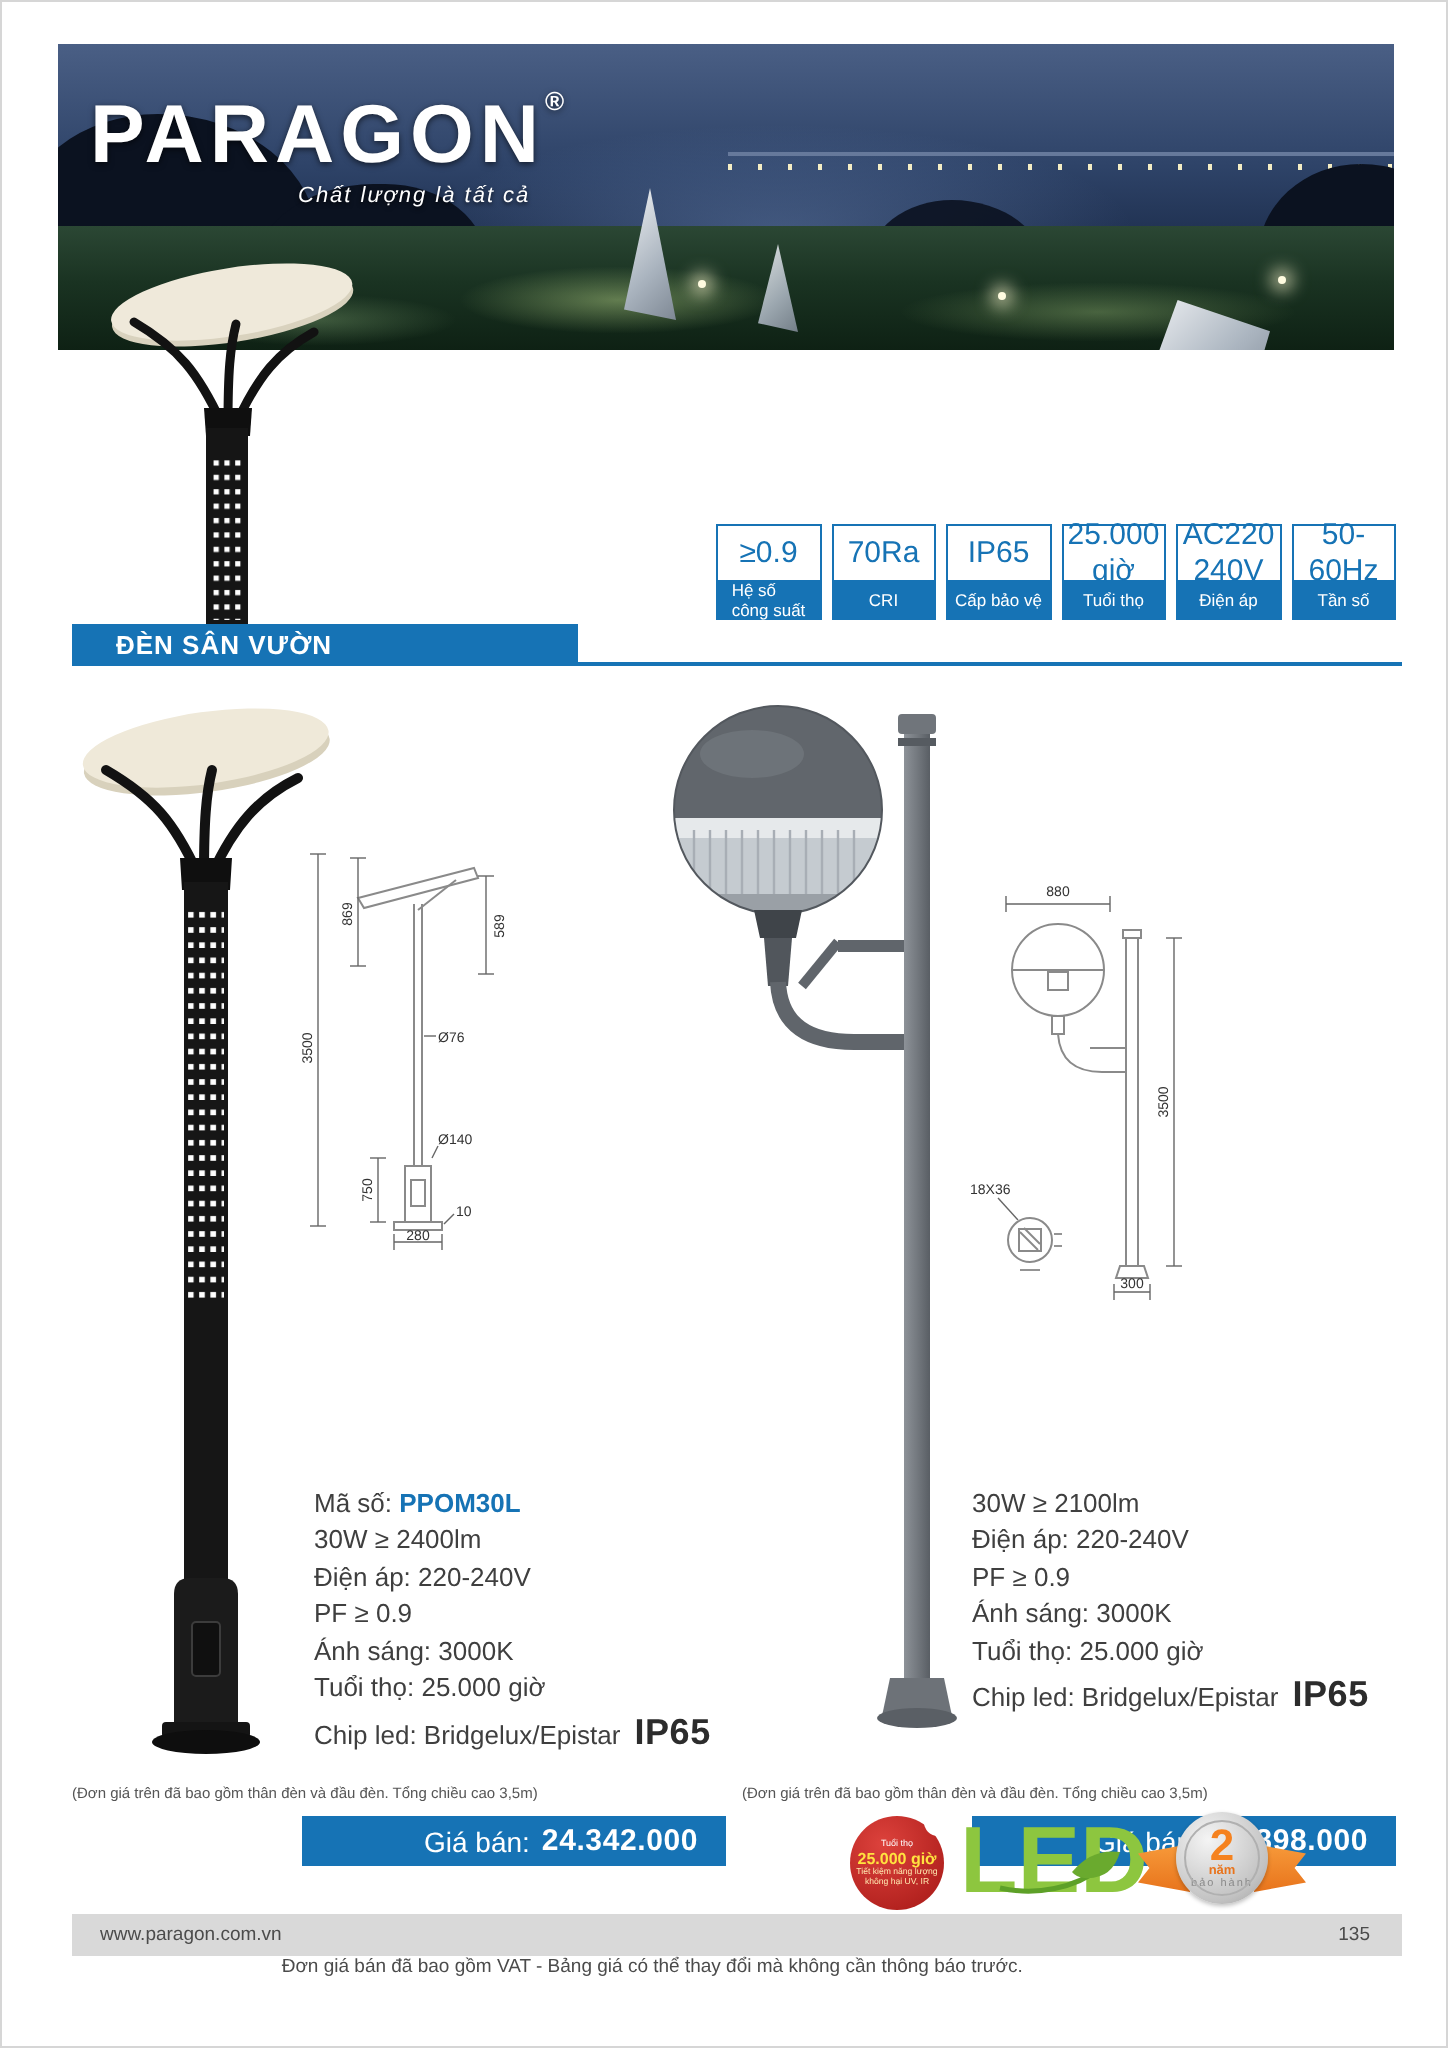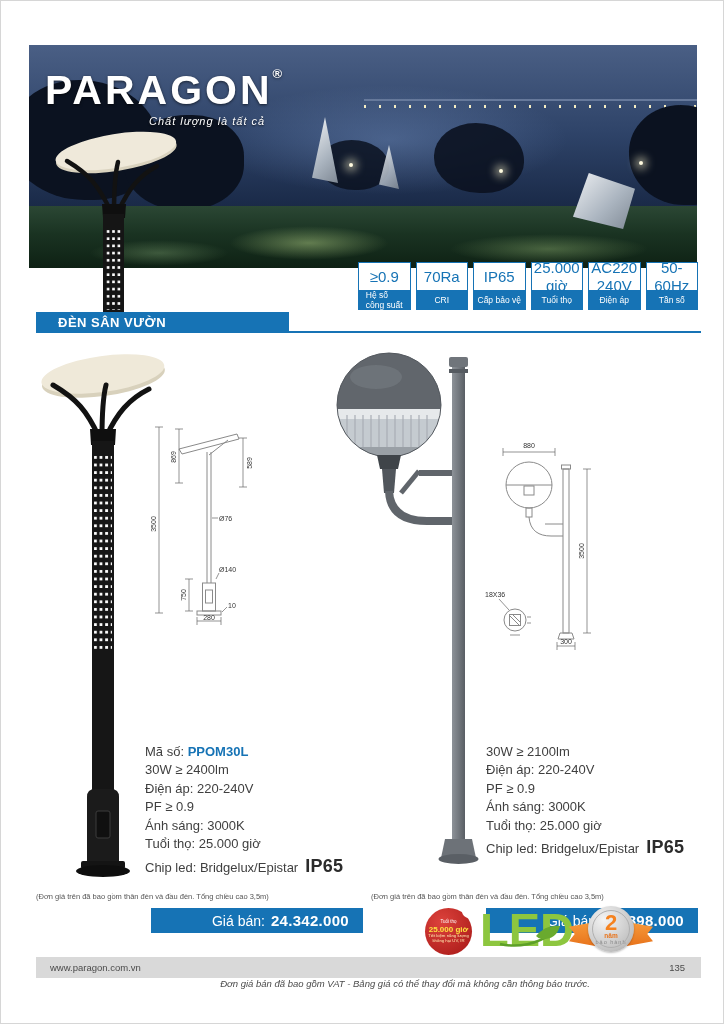--- a/index.html
+++ b/index.html
@@ -1,20 +1,20 @@
 <!DOCTYPE html>
 <html><head>
 <meta charset="utf-8">
 <style>
   html,body{margin:0;padding:0;background:#eee;}
   *{box-sizing:border-box;font-family:"Liberation Sans","DejaVu Sans",sans-serif;}
   .page{position:relative;width:724px;height:1024px;background:#fff;border:1px solid #d6d6d6;overflow:hidden;margin:0 auto;}
 
   
-  .hero{position:absolute;left:28px;top:44px;width:668px;height:223px;overflow:hidden;
+  .hero{position:absolute;left:28px;top:21px;width:668px;height:153px;overflow:hidden;
     background:linear-gradient(180deg,#45597c 0%,#31466a 28%,#20345386 55%,#16243e 75%,#101c30 100%),#1b2c4a;}
   .h-sky{position:absolute;inset:0;background:linear-gradient(180deg,#4a5f85 0%,#2e4368 40%,#1a2a48 72%,#0f1a2e 100%);}
   .h-glow{position:absolute;left:180px;top:40px;width:360px;height:110px;border-radius:50%;
     background:radial-gradient(ellipse at center,rgba(130,160,210,.35),rgba(130,160,210,0) 70%);}
   .h-bridge{position:absolute;left:335px;top:54px;width:333px;height:2px;background:#66799b;}
   .h-bridge-lights{position:absolute;left:335px;top:60px;width:333px;height:3px;
     background:repeating-linear-gradient(90deg,rgba(255,246,200,.95) 0 2px,rgba(255,246,200,0) 2px 15px);}
   .h-tree{position:absolute;background:#0b1220;border-radius:48% 55% 45% 52%;}
   .t1{left:-20px;top:35px;width:150px;height:120px;}
   .t2{left:95px;top:70px;width:120px;height:95px;border-radius:55% 45% 50% 50%;}
@@ -85,21 +85,21 @@
     box-shadow:0 1px 2px rgba(0,0,0,.25);display:flex;flex-direction:column;align-items:center;justify-content:center;}
   .medal-inner{position:absolute;inset:4px;border-radius:50%;border:1px solid #b0b0b0;}
   .medal-num{font-size:22px;font-weight:900;color:#f5821f;line-height:.9;}
   .medal-unit{font-size:6.5px;font-weight:bold;color:#e8741c;}
   .medal-label{font-size:5.5px;color:#8a8a8a;letter-spacing:1px;}
 
   
   .footer{position:absolute;left:35px;top:956px;width:665px;height:21px;background:#d9d9d9;
     display:flex;align-items:center;font-size:9.5px;color:#4b4b4b;}
   .f-url{margin-left:14px;}
-  .f-note{flex:1;text-align:center;font-style:italic;margin-top:32px;}
+  .f-note{flex:1;margin-top:32px;}
   .f-page{margin-right:16px;}
 
   .dim{font-size:7px;fill:#333;}
   .sk{stroke:#8a8a8a;fill:none;stroke-width:1;}
   .dl{stroke:#666;stroke-width:.7;}
 </style>
 </head>
 <body>
 
 <div class="page">
@@ -320,21 +320,21 @@
     <line x1="20" y1="160" x2="30" y2="171" class="dl"></line>
     <circle cx="36" cy="181" r="11" class="sk"></circle>
     <rect x="30.5" y="175.5" width="11" height="11" class="sk" stroke-width=".7"></rect>
     <line x1="31" y1="177" x2="40" y2="186" class="sk" stroke-width=".6"></line>
     <line x1="33" y1="175" x2="41" y2="183" class="sk" stroke-width=".6"></line>
     <line x1="48" y1="178" x2="52" y2="178" class="dl"></line>
     <line x1="48" y1="184" x2="52" y2="184" class="dl"></line>
     <line x1="31" y1="196" x2="41" y2="196" class="dl"></line>
   </svg>
 
-  <div class="spec-block" style="left:144px;top:742px;">
+  <div class="spec-block" style="left:156px;top:742px;">
     <div class="spec-line"><span>Mã số:</span> <span class="code">PPOM30L</span></div>
     <div class="spec-line">30W ≥ 2400lm</div>
     <div class="spec-line">Điện áp: 220-240V</div>
     <div class="spec-line">PF ≥ 0.9</div>
     <div class="spec-line">Ánh sáng: 3000K</div>
     <div class="spec-line">Tuổi thọ: 25.000 giờ</div>
     <div class="spec-line chip-row">
         <span>Chip led: Bridgelux/Epistar</span>
         <span class="ip">IP65</span>
       </div>

